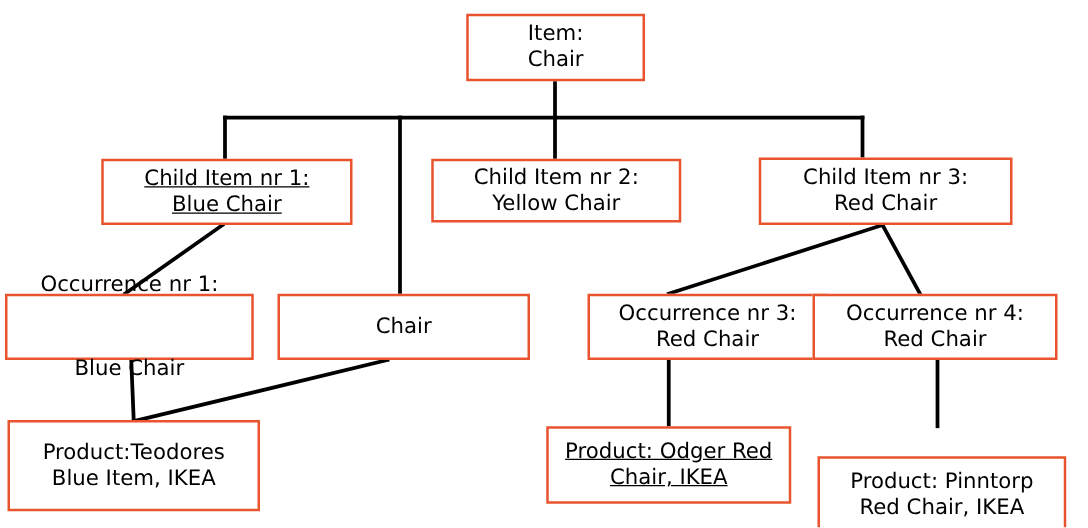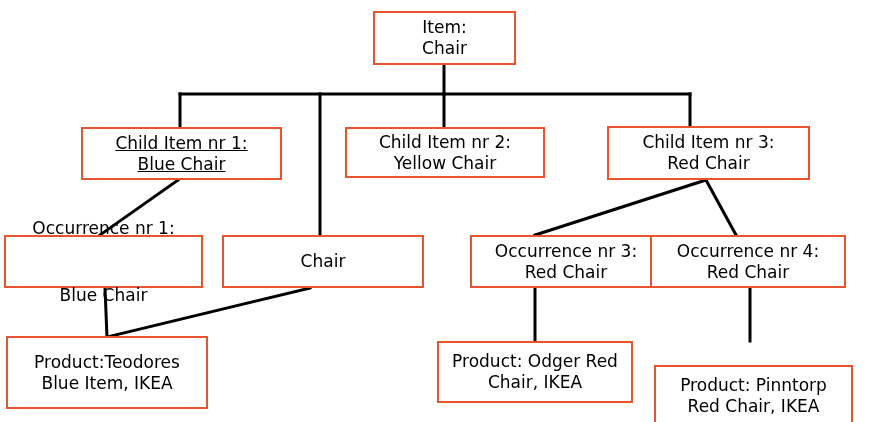--- a/index.html
+++ b/index.html
@@ -95,21 +95,21 @@
         <span class="node-line">Red Chair</span>
       </div>
       <div class="node-box" style="left: 650px; top: 235px; width: 196px; height: 53px; border-color: rgb(232, 84, 46);">
         <span class="node-line">Occurrence nr 4:</span>
         <span class="node-line">Red Chair</span>
       </div>
       <div class="node-box" style="left: 6px; top: 336px; width: 202px; height: 73px; border-color: rgb(232, 84, 46);">
         <span class="node-line">Product:Teodores</span>
         <span class="node-line">Blue Item, IKEA</span>
       </div>
-      <div class="node-box" style="left: 437px; top: 341px; width: 196px; height: 62px; border-color: rgb(232, 84, 46);">
+      <div class="node-box" style="left: 437px; top: 341px; width: 196px; height: 62px; border-color: rgb(232, 84, 46); text-decoration: underline;">
         <span class="node-line">Product: Odger Red</span>
         <span class="node-line">Chair, IKEA</span>
       </div>
       <div class="node-box" style="left: 654px; top: 341px; width: 199px; height: 62px; border-color: rgb(232, 84, 46); margin-top: 24px;">
         <span class="node-line">Product: Pinntorp</span>
         <span class="node-line">Red Chair, IKEA</span>
       </div>
     </div>
 
 </div>

